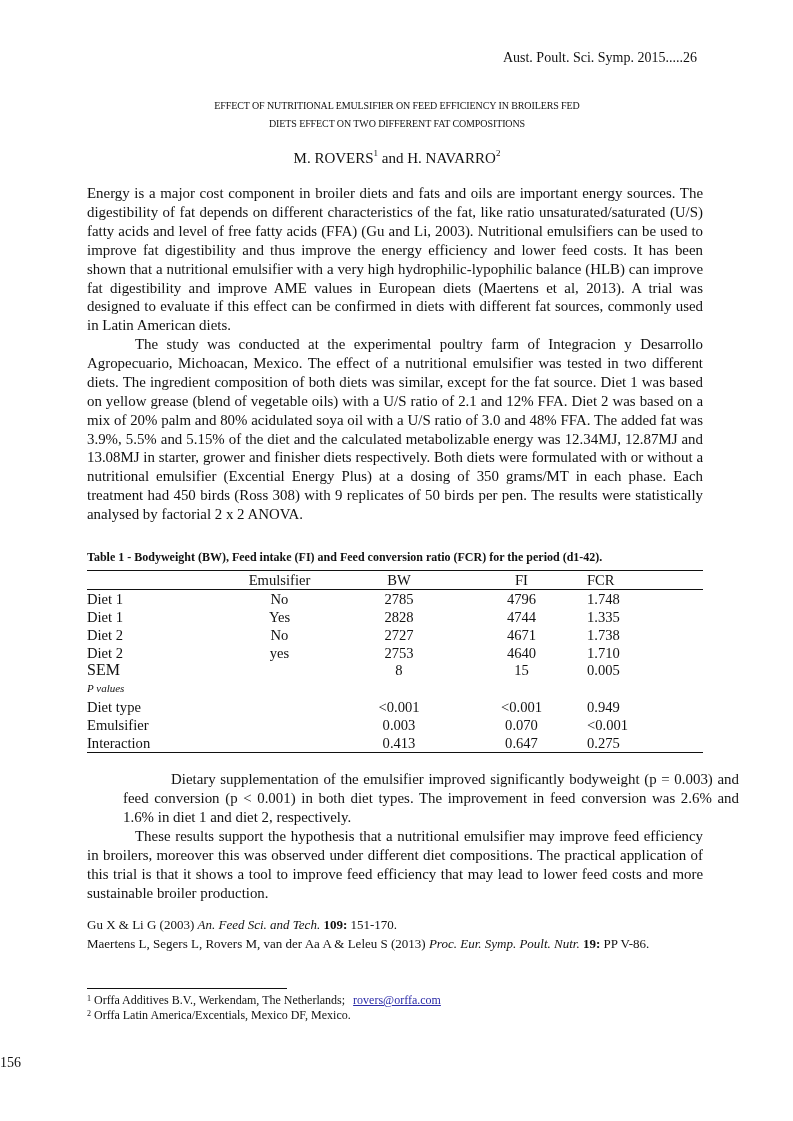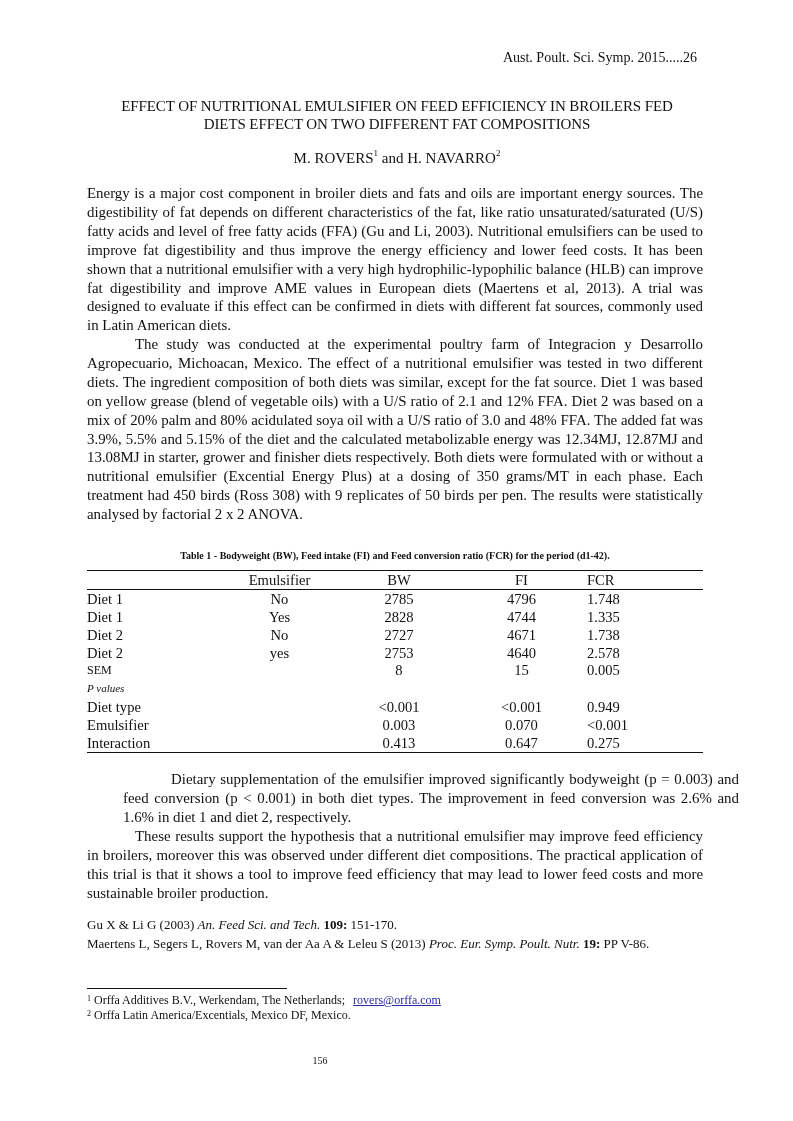--- a/index.html
+++ b/index.html
@@ -2,55 +2,55 @@
 <html><head>
   <meta charset="utf-8">
   <style>
     html, body { margin: 0; padding: 0; background: #ffffff; }
     body {
       width: 793px; height: 1121px; position: relative; overflow: hidden;
       font-family: "Liberation Serif", serif; color: #111111;
     }
     .abs { position: absolute; }
     .running-head { left: 0; right: 96px; top: 50px; text-align: right; font-size: 14px; padding-left: 36px; }
-    .title { left: 87px; width: 620px; top: 97px; text-align: center; font-size: 15px; line-height: 18px; letter-spacing: -0.1px; }
+    .title { left: 87px; width: 620px; top: 97px; text-align: center; font-size: 10px; line-height: 18px; letter-spacing: -0.1px; }
     .authors { left: 87px; width: 620px; top: 150px; text-align: center; font-size: 15px; }
     .authors sup { font-size: 9px; vertical-align: top; position: relative; top: -2px; }
     .body-text {
       left: 87px; width: 616px; font-size: 14.9px; line-height: 18.9px; text-align: justify;
     }
     .body-text p { margin: 0; }
     .body-text p.indent { text-indent: 48px; }
     .p1 { top: 184px; }
     .p2 { top: 335px; }
-    .table-caption { left: 87px; width: 616px; top: 550px; text-align: center; font-size: 10px; font-weight: bold; }
+    .table-caption { left: 87px; width: 616px; top: 550px; text-align: left; font-size: 12px; font-weight: bold; }
     table.results {
       position: absolute; left: 87px; top: 570px; width: 616px; border-collapse: collapse;
       font-size: 14.6px;
     }
     table.results th, table.results td { padding: 0; height: 18px; line-height: 18px; font-weight: normal; }
     table.results thead tr { border-top: 1.5px solid #111; border-bottom: 1px solid #111; }
     table.results tbody tr.last { border-bottom: 1.5px solid #111; }
     .c0 { width: 130px; text-align: left; }
     .c1 { width: 125px; text-align: center; }
     .c2 { width: 114px; text-align: center; }
     .c3 { width: 131px; text-align: center; }
     .c4 { width: 116px; text-align: left; }
-    tr.small td { font-size: 12px; height: 16px; line-height: 16px; }
+    tr.small td { font-size: 16px; height: 16px; line-height: 16px; }
     tr.small td.c2, tr.small td.c3, tr.small td.c4 { font-size: 14.6px; }
     tr.pvals td { font-size: 11px; font-style: italic; height: 20px; line-height: 18px; vertical-align: middle; }
     .p3 { top: 770px; margin-left: 36px; }
     .p4 { top: 827px; }
     .refs { left: 87px; width: 616px; top: 915px; font-size: 13px; line-height: 19px; }
     .refs .ref { padding-left: 24px; text-indent: -24px; text-align: justify; }
     .footnote-rule { left: 87px; top: 988px; width: 200px; height: 0; border-top: 1px solid #111; }
     .footnotes { left: 87px; top: 993px; font-size: 12px; line-height: 14.5px; }
     .footnotes sup { font-size: 8px; vertical-align: top; position: relative; top: -1px; margin-right: 3px; }
     .footnotes a { color: #2a2aa8; text-decoration: underline; margin-left: 8px; margin-top: 20px; }
-    .page-number { left: 0; width: 640px; top: 1055px; text-align: center; font-size: 10px; }
+    .page-number { left: 0; width: 640px; top: 1055px; font-size: 14px; }
     i { font-style: italic; }
     b { font-weight: bold; }
   </style>
 </head>
 <body>
 
 <div class="abs running-head">Aust. Poult. Sci. Symp. 2015.....26</div>
 
 <div class="abs title">
   <div>EFFECT OF NUTRITIONAL EMULSIFIER ON FEED EFFICIENCY IN BROILERS FED</div>
@@ -101,21 +101,21 @@
       <td class="c1">No</td>
       <td class="c2">2727</td>
       <td class="c3">4671</td>
       <td class="c4">1.738</td>
     </tr>
     <tr>
       <td class="c0">Diet 2</td>
       <td class="c1">yes</td>
       <td class="c2">2753</td>
       <td class="c3">4640</td>
-      <td class="c4">2.578</td>
+      <td class="c4">1.710</td>
     </tr>
     <tr class="small">
       <td class="c0">SEM</td>
       <td class="c1"></td>
       <td class="c2">8</td>
       <td class="c3">15</td>
       <td class="c4">0.005</td>
     </tr>
     <tr class="pvals">
       <td class="c0" colspan="5">P values</td>

